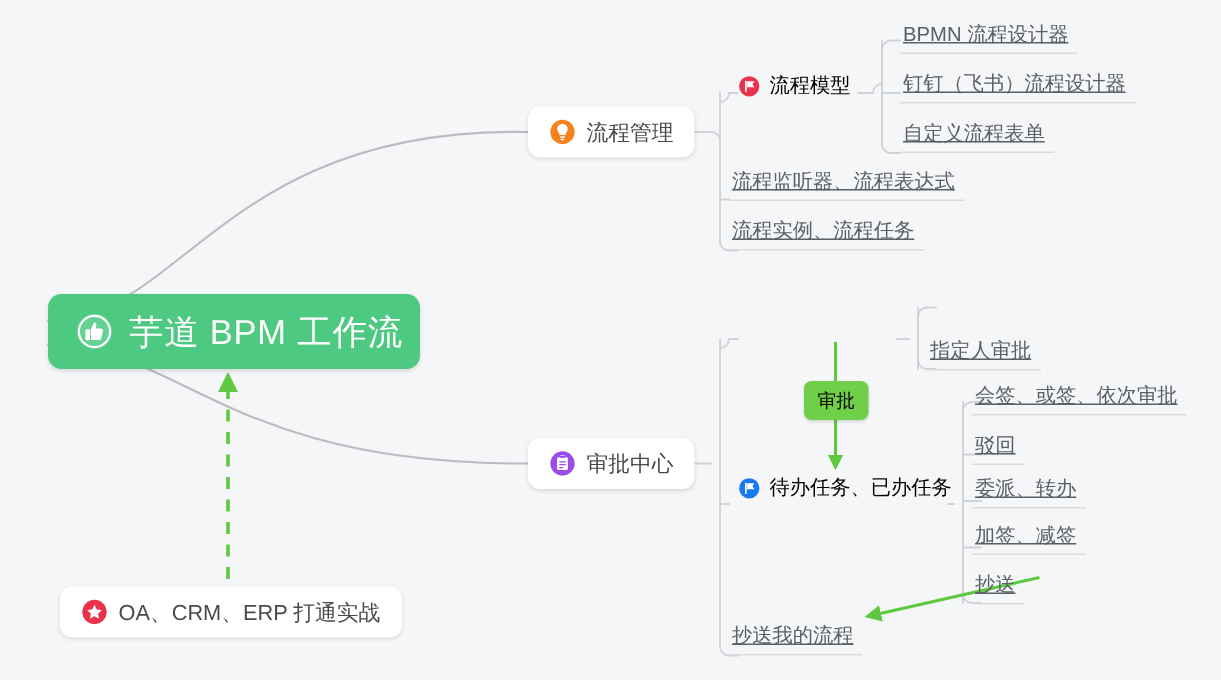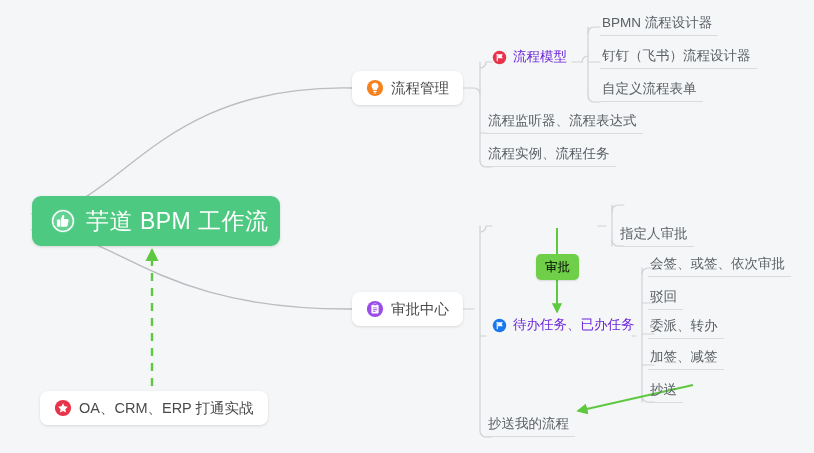--- a/index.html
+++ b/index.html
@@ -25,28 +25,28 @@
   .root .label{color:#ffffff;font-size:23px;letter-spacing:.5px;}
 
   .card{
     background:#ffffff;border-radius:8px;
     box-shadow:0 1px 3px rgba(0,0,0,.12);
     padding:0 14px;height:34px;
   }
   .card .label{color:#4a4a4a;font-size:14.5px;}
 
   .topic{height:26px;padding:0;background:transparent;}
-  .topic .label{color:#6d28d9;font-size:13.5px;}
+  .topic .label{color:#000000;font-size:13.5px;}
 
   .leaf{
     height:27px;padding:0 6px 0 2px;background:transparent;
     border-bottom:1px solid #d9dcdf;
     align-items:flex-end;
   }
-  .leaf .label{color:#5a6066;font-size:13.5px;padding-bottom:3px;}
+  .leaf .label{color:#5a6066;font-size:13.5px;padding-bottom:3px;text-decoration:underline;}
 
   .tagbox{
     background:#6fcf48;border-radius:5px;
     height:26px;padding:0 9px;
     box-shadow:0 1px 2px rgba(0,0,0,.12);
   }
   .tagbox .label{color:#000000;font-size:12.5px;}
 
   
   .ico{flex:0 0 auto;display:inline-flex;align-items:center;justify-content:center;margin-right:7px;}

